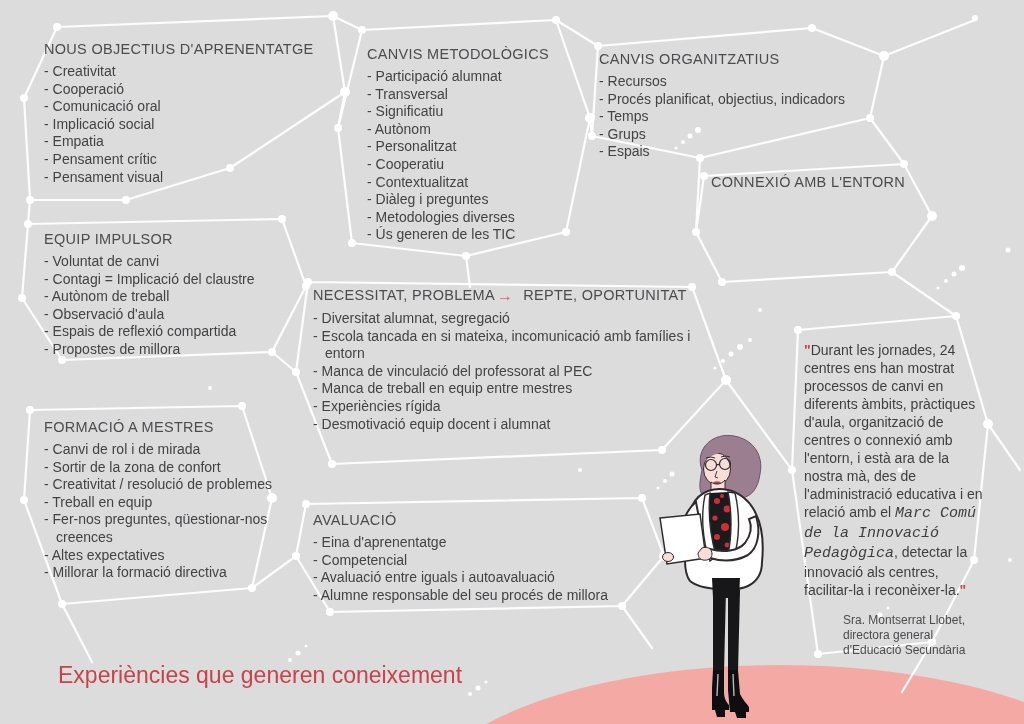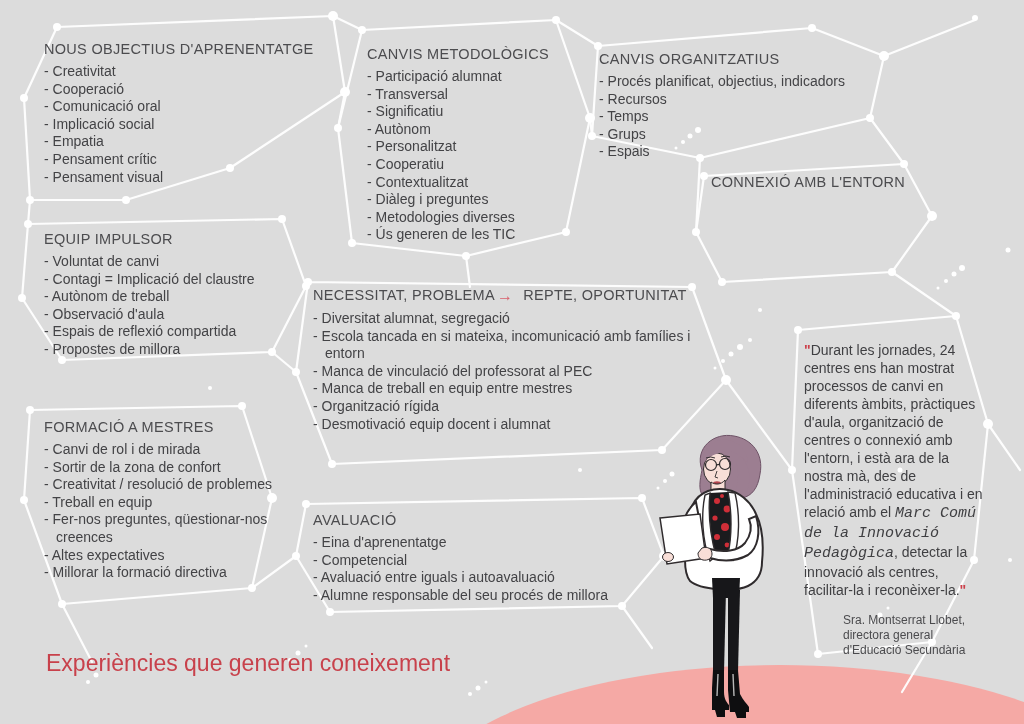--- a/index.html
+++ b/index.html
@@ -24,21 +24,21 @@
   .arrow{color:var(--arrow-red,#d9606c);font-size:16px;margin:0 10px 0 2px;vertical-align:-1px}
 
   .quote{position:absolute;left:804px;top:341px;width:186px;z-index:2;
     font-size:14px;line-height:18px;color:#3f3f42}
   .quote p{margin:0}
   .quote em{font-family:Liberation Mono, monospace;font-size:15px}
   .qmark{color:var(--quote-red,#cc3e49);font-weight:700}
   .attribution{margin:14px 0 0 39px;font-size:12px;line-height:15px;color:#4b4b4e}
   .attr-line{white-space:nowrap}
 
-  .page-title{position:absolute;left:42px;top:646px;margin:4px;z-index:2;
+  .page-title{position:absolute;left:42px;top:646px;margin:16px;z-index:2;
     font-size:23px;font-weight:400;color:var(--accent-red,#c8414b)}
 </style>
 </head>
 <body>
 
 <div class="canvas">
 
   <svg class="bg" width="1024" height="724" viewBox="0 0 1024 724">
     <ellipse class="ground" cx="780" cy="805" rx="360" ry="140"></ellipse>
     <g class="lines" opacity="0.95">
@@ -239,22 +239,22 @@
         <div class="item">- Contextualitzat</div>
         <div class="item">- Diàleg i preguntes</div>
         <div class="item">- Metodologies diverses</div>
         <div class="item">- Ús generen de les TIC</div>
       </div>
   </section>
 
   <section class="block" style="left:599px;top:50px;width:290px">
     <h2>CANVIS ORGANITZATIUS</h2>
     <div>
+        <div class="item">- Recursos</div>
         <div class="item">- Procés planificat, objectius, indicadors</div>
-        <div class="item">- Recursos</div>
         <div class="item">- Temps</div>
         <div class="item">- Grups</div>
         <div class="item">- Espais</div>
       </div>
   </section>
 
   <section class="block" style="left:711px;top:173px;width:228px">
     <h2>CONNEXIÓ AMB L'ENTORN</h2>
   </section>
 
@@ -270,21 +270,21 @@
       </div>
   </section>
 
   <section class="block" style="left:313px;top:286px;width:378px">
     <h2><span>NECESSITAT, PROBLEMA</span><span class="arrow">→</span><span>REPTE, OPORTUNITAT</span></h2>
     <div>
         <div class="item">- Diversitat alumnat, segregació</div>
         <div class="item">- Escola tancada en si mateixa, incomunicació amb famílies i entorn</div>
         <div class="item">- Manca de vinculació del professorat al PEC</div>
         <div class="item">- Manca de treball en equip entre mestres</div>
-        <div class="item">- Organització rígida</div>
+        <div class="item">- Experiències rígida</div>
         <div class="item">- Desmotivació equip docent i alumnat</div>
       </div>
   </section>
 
   <section class="block" style="left:44px;top:418px;width:238px">
     <h2>FORMACIÓ A MESTRES</h2>
     <div>
         <div class="item">- Canvi de rol i de mirada</div>
         <div class="item">- Sortir de la zona de confort</div>
         <div class="item">- Creativitat / resolució de problemes</div>

